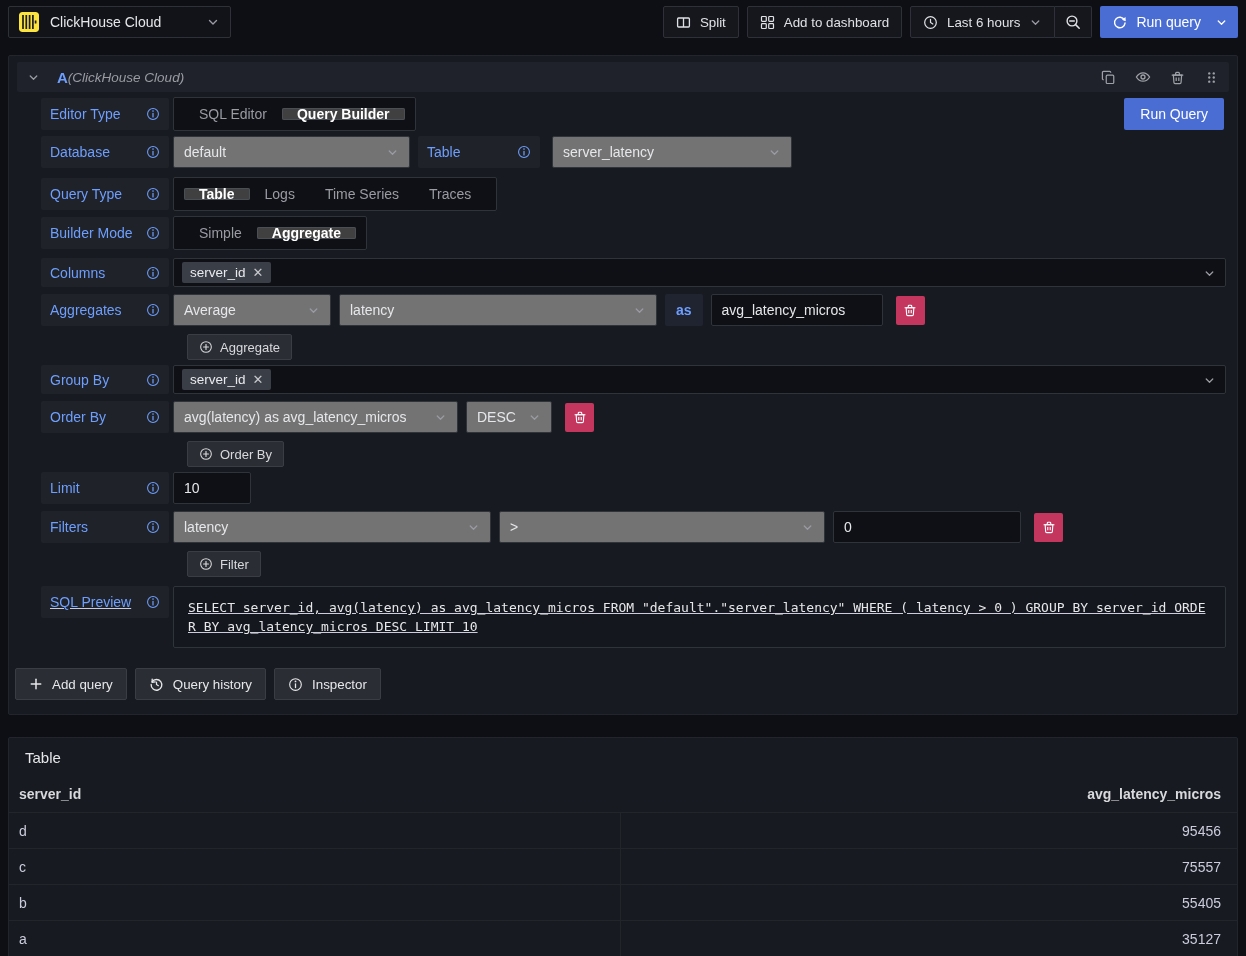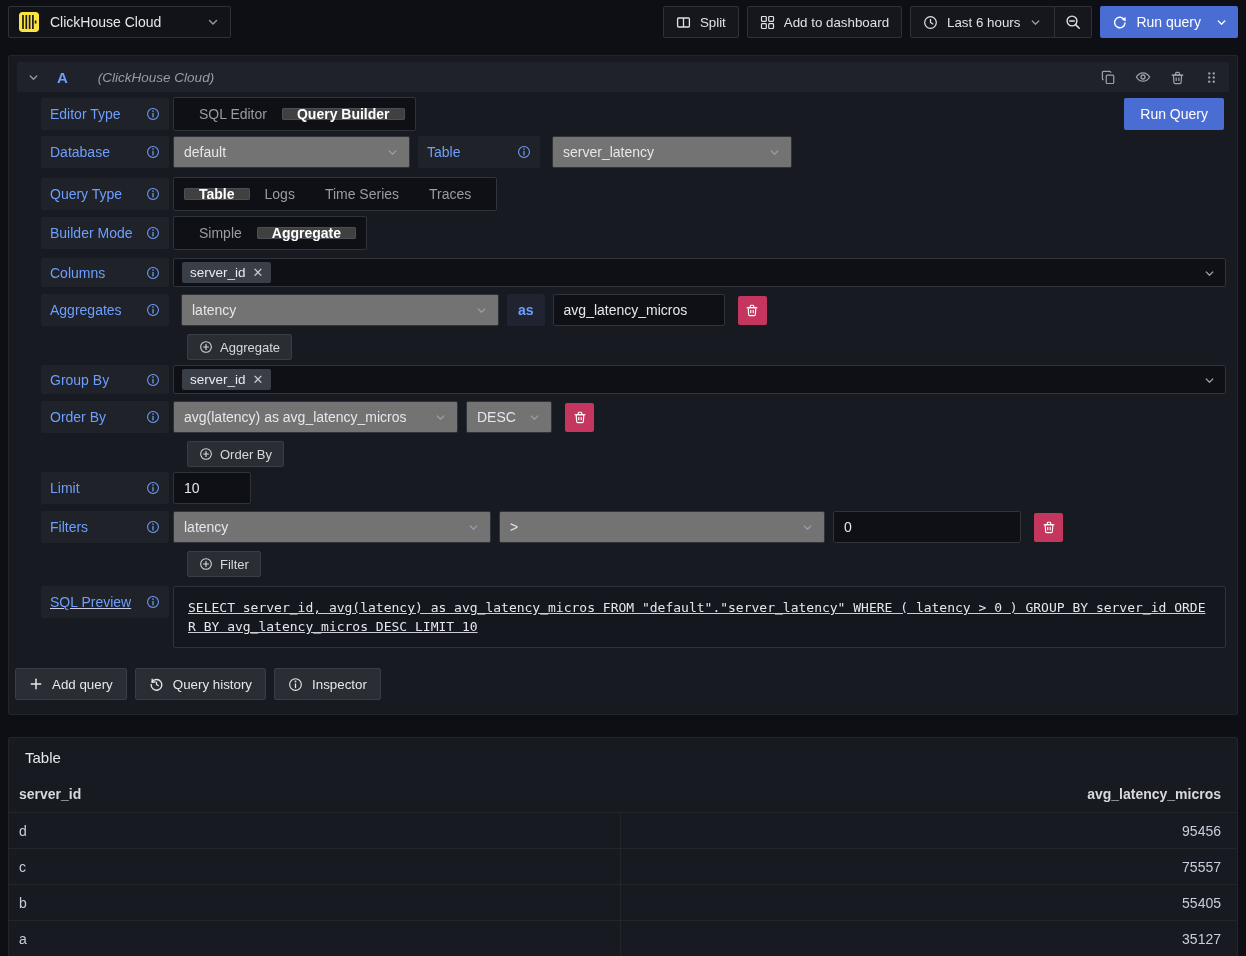--- a/index.html
+++ b/index.html
@@ -39,21 +39,21 @@
   
   .panel {
     margin:11px 8px 0; background:#171a20; border:1px solid #22252b; border-radius:2px;
     padding-bottom:10px;
   }
   .qheader {
     margin:6px 8px 0; height:30px; background:#1f222a; display:flex; align-items:center;
     padding:0 10px; border-radius:2px;
   }
   .qh-ref { color:#6e9fff; font-weight:700; font-size:15px; margin:0 0 0 17px; }
-  .qh-hint { color:#9a9ba3; font-style:italic; font-size:13.5px; margin-left:30px; }
+  .qh-hint { color:#9a9ba3; font-style:italic; font-size:13.5px; }
   .qh-icons { margin-left:auto; display:flex; align-items:center; gap:19px; color:#a0a1a8; }
   .qh-icons .icobtn { cursor:pointer; display:flex; }
 
   .frow { display:flex; align-items:center; margin:5px 11px 0 32px; }
   .flabel {
     width:128px; min-width:128px; height:32px; background:#1f2228; border-radius:2px;
     display:flex; align-items:center; justify-content:space-between; padding:0 9px;
     color:#6e9fff; font-weight:500; margin-right:4px;
   }
   .flabel .icon { color:#6e9fff; }
@@ -406,20 +406,26 @@
     </div>
   </div>
 
   <div class="frow" style="margin-top:7px">
     <div class="flabel">
       <span>Aggregates</span>
       <svg class="icon" width="14" height="14">
           <use href="#i-info"></use>
         </svg>
     </div>
+    <div class="select w-aggfn">
+      <span>Average</span>
+      <svg class="icon" width="13" height="13">
+          <use href="#i-chev"></use>
+        </svg>
+    </div>
     <div class="select w-aggcol gap8">
       <span>latency</span>
       <svg class="icon" width="13" height="13">
           <use href="#i-chev"></use>
         </svg>
     </div>
     <span class="as-chip">as</span>
     <input class="tinput w-alias" value="avg_latency_micros" style="">
     <button class="del-btn">
       <svg class="icon" width="14" height="14">

